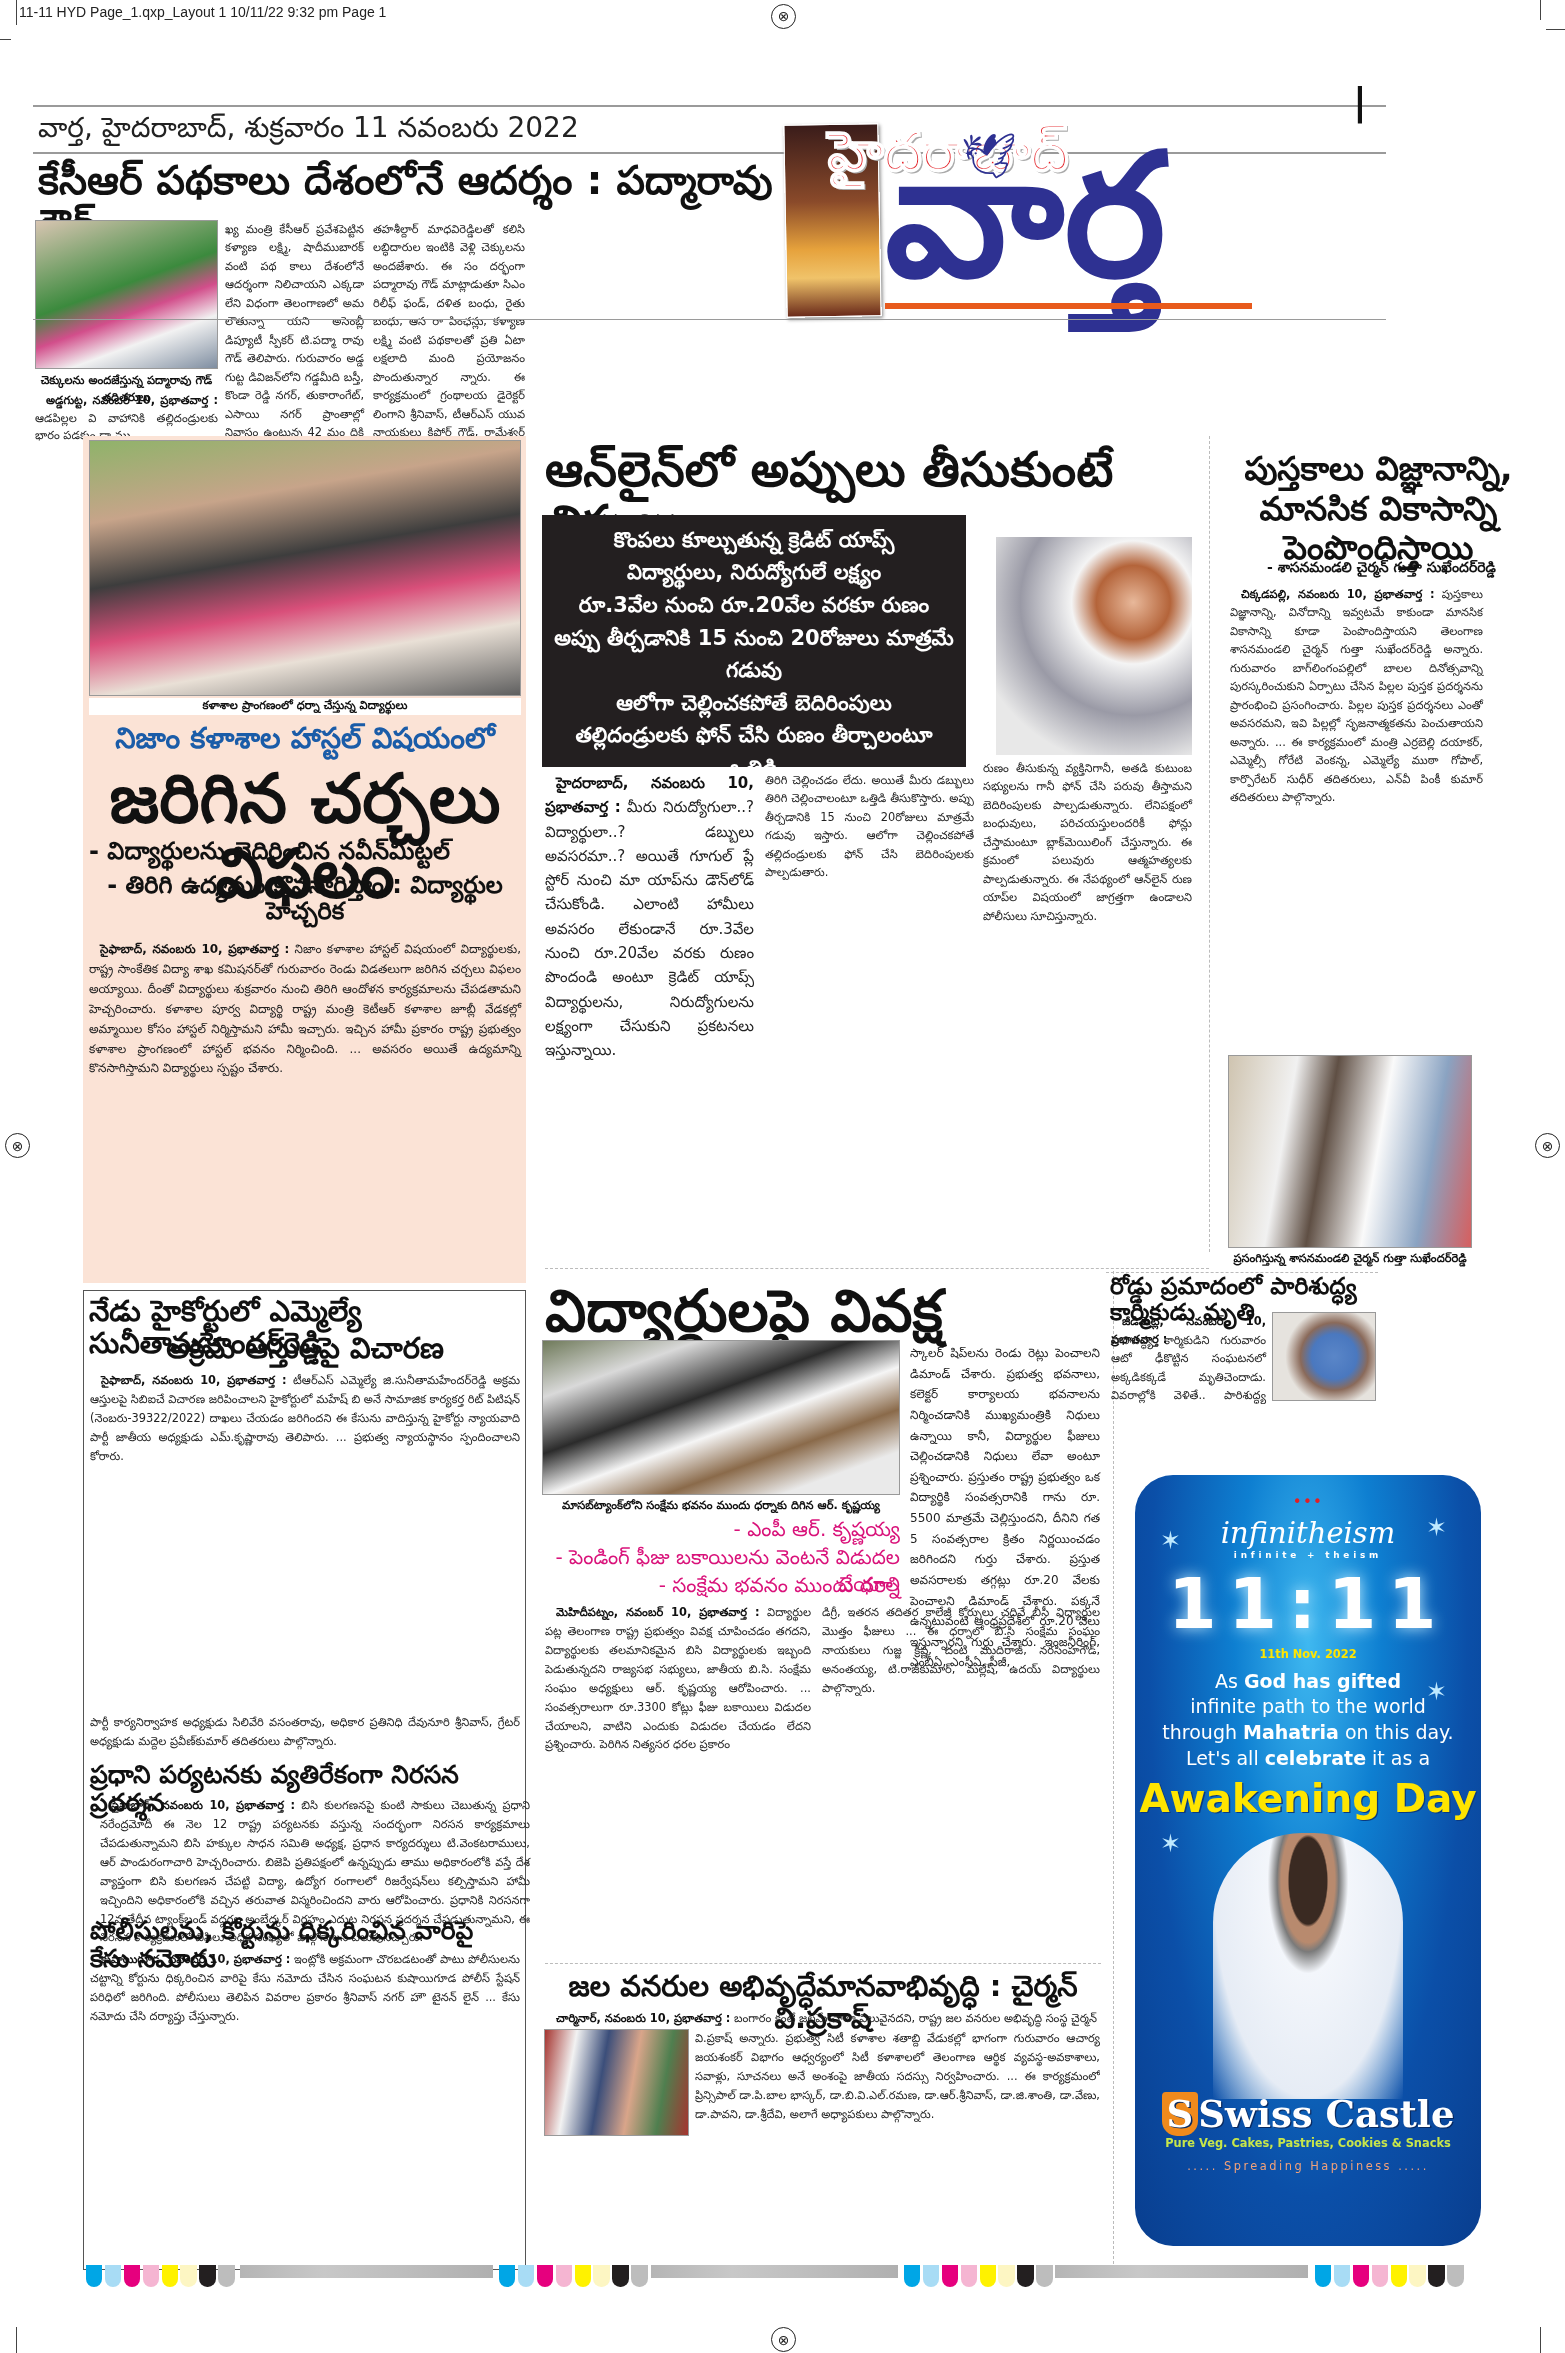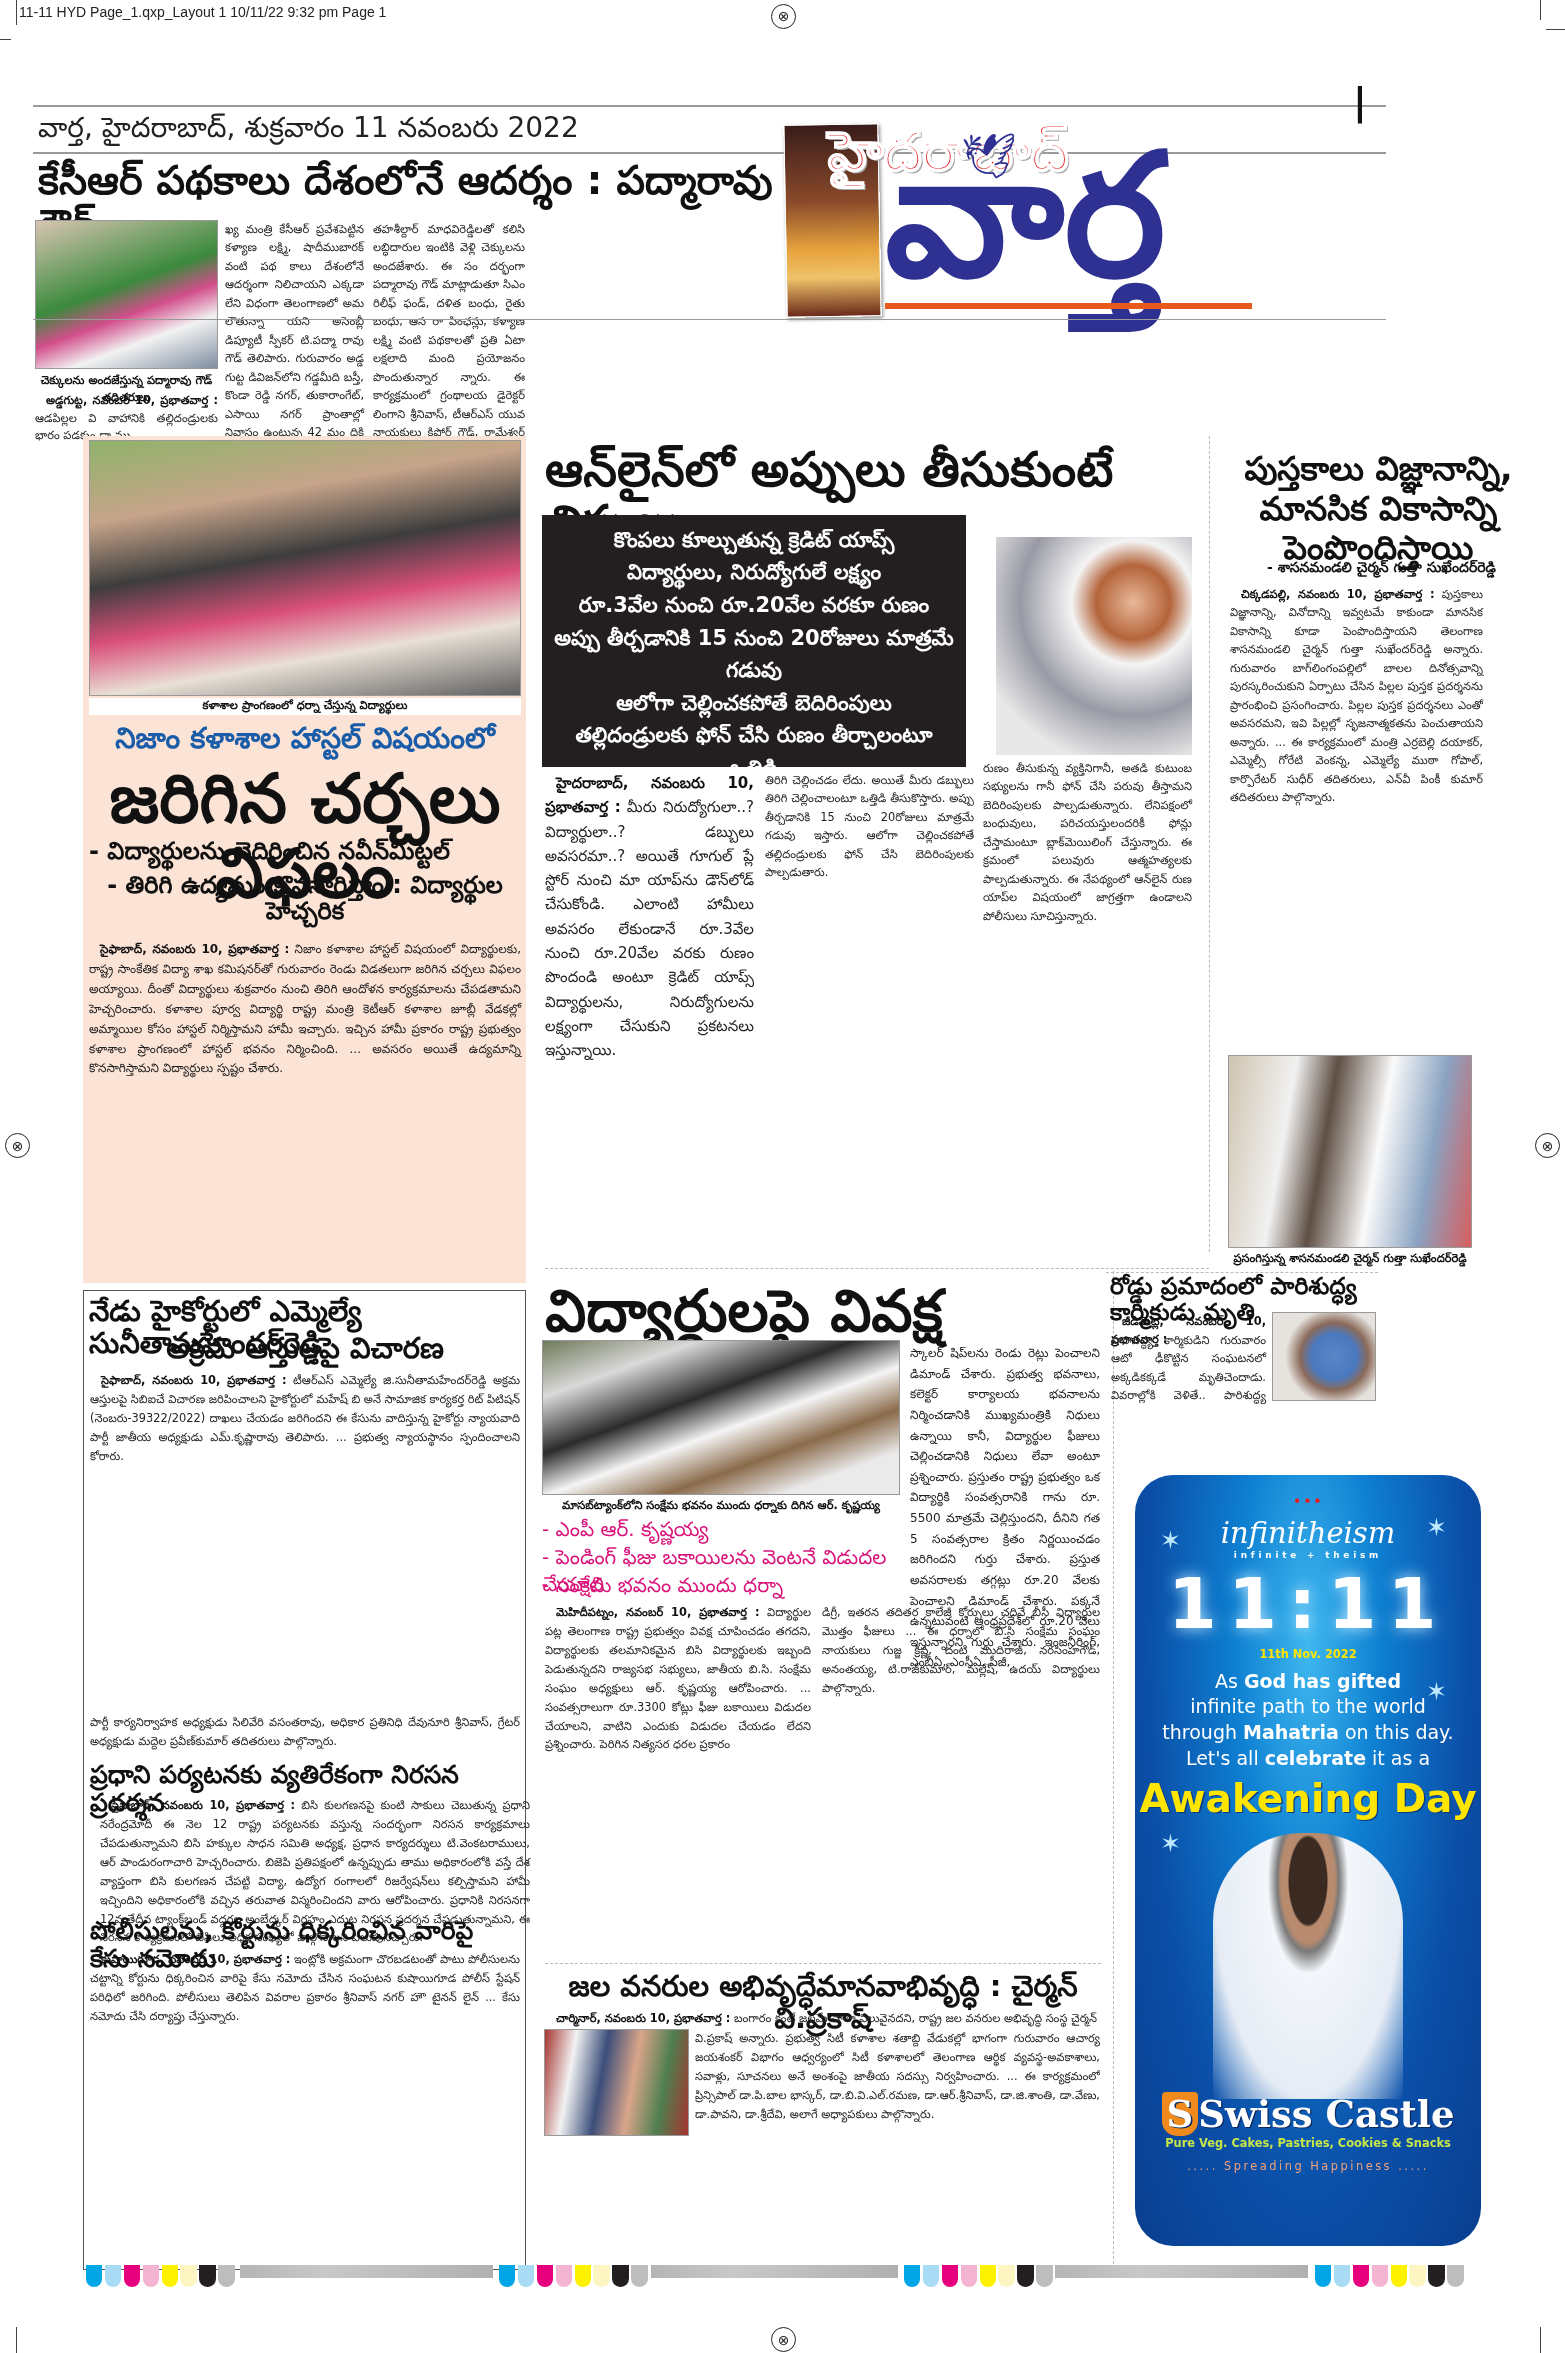--- a/index.html
+++ b/index.html
@@ -15,21 +15,21 @@
   .hl { font-weight: bold; color: #111; line-height: 1.1; }
   .body { font-size: 12px; line-height: 1.55; color: #222; text-align: justify; }
   .body b { font-weight: bold; color:#111;margin-left:11px; }
   .caption { font-size: 12.6px; text-align: center; color: #111; font-weight: bold; }
   .photo { background: linear-gradient(135deg,#7a6a5a,#c9b8a1 40%,#5b6b7a 70%,#d9cdbd); border: 0.6px solid #999; overflow:hidden; display:flex; align-items:center; justify-content:center; color: rgba(255,255,255,0.85); font-size: 12.6px; }
   .dashed-h { border-top: 1.9px dashed #bbb; height: 0; }
   .dashed-v { border-left: 1.3px dashed #bbb; width: 0; }
   .blackbox { background: #231f20; color: #fff; text-align: center; font-weight: bold; font-size: 21px; line-height: 1.55; padding: 8.9px 6.3px; }
   .peach { background: #fbe3d6; }
   .boxed { border: 1.3px solid #555; }
-  .pink-sub { color: #d9127a; font-size: 20px; text-align: left; line-height: 1.35; }
+  .pink-sub { color: #d9127a; font-size: 20px; text-align: right; line-height: 1.35; }
   .blue-kicker { color: #1a5ca8; font-weight: bold; font-size: 29px; text-align: center; }
   .ad { background: radial-gradient(ellipse at 50% 22%, #3fb8f0 0%, #0e7fd1 30%, #0b4fa8 65%, #093e8f 100%); border-radius: 38px; color: #fff; text-align: center; overflow: hidden; }
   .ad .yellow { color: #ffe500; }
   .star { position: absolute; color: #bfe9ff; font-size: 25px; }
   .masthead-blue { color: #2e3192; font-weight: bold; }
   .masthead-red { color: #e31e24; font-weight: bold; -webkit-text-stroke: 1.9px #fff; text-shadow: 1.9px 1.9px 0 #aaa; }
   .colorbar { display: flex; align-items: center; gap: 2.5px; }
   .dot { width: 16.4px; height: 21.5px; border-radius: 0 0 8.2px 8.2px; }
   .graybar { height: 12.6px; background: linear-gradient(90deg,#b5b5b5,#c8c8c8 33%,#bdbdbd 66%,#b0b0b0); }
 </style>

